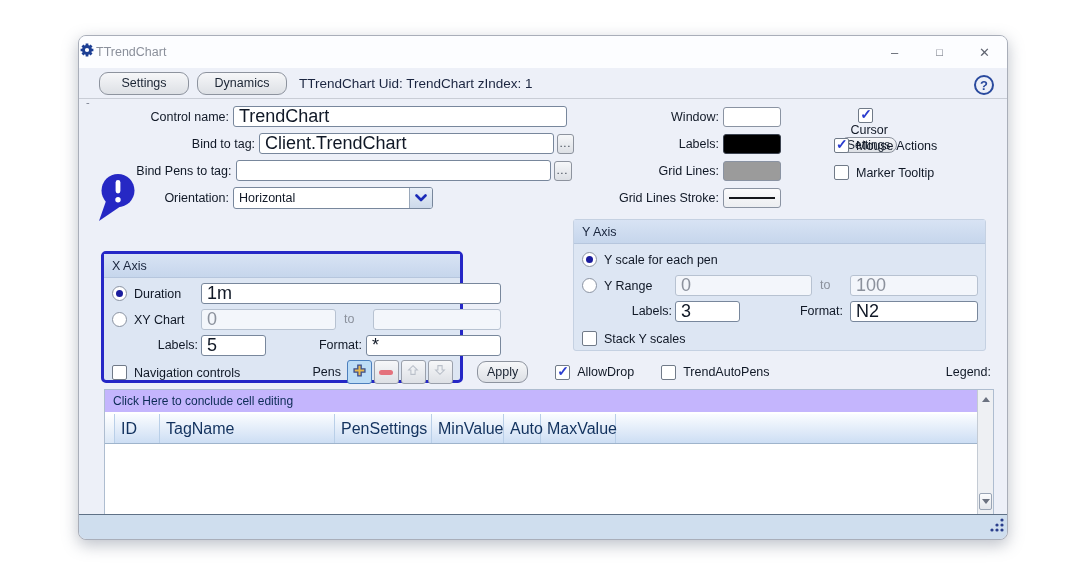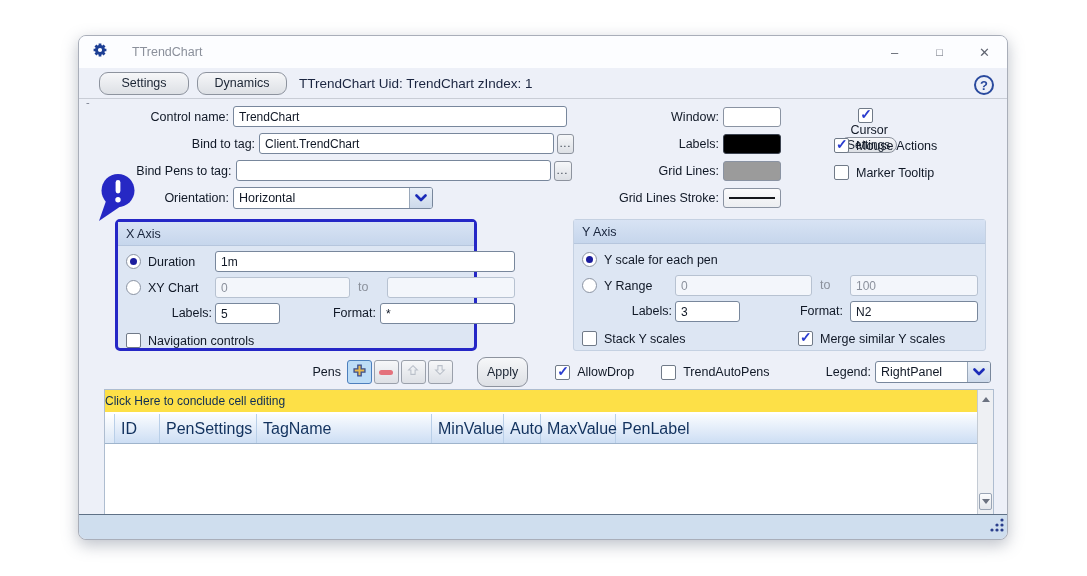--- a/index.html
+++ b/index.html
@@ -10,21 +10,21 @@
   .win {
     position:absolute; left:78px; top:35px; width:930px; height:505px;
     background:#edf0f8; border:1px solid #a9aeb9; border-radius:8px;
     box-shadow:0 5px 16px rgba(90,100,120,.40);
     overflow:hidden;
   }
   .titlebar {
     position:absolute; left:0; top:0; right:0; height:32px;
     background:#fcfdff; display:flex; align-items:center;
   }
-  .title-left { display:flex; align-items:center; gap:24px; padding-left:13px; }
+  .title-left { display:flex; align-items:center; gap:1px; }
   .app-title { font-size:12.5px; color:#8b909b; }
   .win-btns { margin-left:auto; display:flex; height:100%; }
   .win-btn { width:45px; height:100%; display:flex; align-items:center; justify-content:center;
              font-size:13px; color:#5f6470; cursor:default; }
   .win-btn.max { font-size:11px; }
 
   .tabstrip { position:absolute; left:0; top:32px; right:0; height:31px; background:#edf0f8;
               border-bottom:1px solid #c9cdd6; display:flex; align-items:center; }
   .btn {
     background:linear-gradient(#f6f7f9,#dde0e5); border:1px solid #8d939e; border-radius:9px;
@@ -36,21 +36,21 @@
   .dlg-title { margin-left:12px; font-size:13.5px; color:#1b2540; }
   .help { position:absolute; right:13px; top:39px; width:20px; height:20px; border:2px solid #2a4a9e;
           border-radius:50%; color:#2a4a9e; font-size:13px; font-weight:bold;
           display:flex; align-items:center; justify-content:center; }
   .stray { position:absolute; left:7px; top:60px; font-size:11px; color:#7a8090; }
 
   
   .row { position:absolute; height:21px; display:flex; align-items:center; }
   .flabel { font-size:12.5px; color:#101826; text-align:right; }
   .tbox { height:21px; background:#fff; border:1px solid #78879c; border-radius:3px;
-          font-size:12px; color:#101826; padding:0 5px; font-family:"Liberation Sans",sans-serif; }
+          font-size:18px; color:#101826; padding:0 5px; font-family:"Liberation Sans",sans-serif; }
   .tbox.dis { background:#f3f6fb; border-color:#b7c2d1; color:#8b919c; }
   .browse { width:18px; height:20px; margin-left:3px; font-size:10px; letter-spacing:1px;
             border-radius:3px; }
   .combo { display:flex; height:22px; border:1px solid #78879c; border-radius:3px; background:#fff;
            overflow:hidden; align-items:stretch; }
   .combo .val { flex:1; font-size:12.5px; color:#101826; display:flex; align-items:center; padding-left:5px; }
   .combo .dd { width:23px; background:linear-gradient(#e9eff7,#ccd9ea); border-left:1px solid #9aa8ba;
                display:flex; align-items:center; justify-content:center; }
 
   .swatch { width:58px; height:20px; border:1px solid #8a93a2; border-radius:3px; }
@@ -81,22 +81,22 @@
   
   .tool-btn { width:25px; height:24px; border:1px solid #9aa0ab; border-radius:3px;
               background:linear-gradient(#f6f7f9,#dde0e5); display:flex; align-items:center; justify-content:center; }
   .tool-btn.sel { background:#bcdcf6; border-color:#4c7fbd; }
   .minus-bar { width:14px; height:5px; border-radius:2.5px; background:#e4717c; }
 
   
   .grid-wrap { position:absolute; left:25px; top:353px; width:890px; height:126px;
                border:1px solid #aebdd0; background:#fff; display:flex; }
   .grid-main { flex:1; display:flex; flex-direction:column; }
-  .grid-banner { height:24px; background:#fde047; border-bottom:2px solid #ffffff;
-                 font-size:12px; color:#0d2c55; display:flex; align-items:center; padding-left:0; }
+  .grid-banner { height:24px; background:#c4b5fd; border-bottom:2px solid #ffffff;
+                 font-size:12px; color:#0d2c55; display:flex; align-items:center; padding-left:8px; }
   .grid-head { height:30px; display:flex; background:linear-gradient(#fafcff,#cddef4);
                border-bottom:1px solid #9fb4cc; }
   .gh-cell { border-right:1px solid #b9cfe8; font-size:16px; color:#12325e;
              display:flex; align-items:center; padding-left:6px; }
   .gh-strip { width:10px; border-right:1px solid #b9cfe8; background:linear-gradient(#ffffff,#dbe7f6); }
   .c-id{width:45px;} .c-tag{width:175px;} .c-pen{width:97px;} .c-min{width:72px;}
   .c-auto{width:37px;} .c-max{width:75px;} .c-lbl{flex:1; border-right:none;}
   .grid-body { flex:1; background:#ffffff; }
 
   .vscroll { width:16px; background:#eef0f3; border-left:1px solid #c4cbd4; position:relative; }
@@ -213,21 +213,21 @@
 
     <div class="balloon">
       <svg width="42" height="52" viewBox="0 0 42 52">
         <circle cx="21" cy="17.5" r="16.5" fill="#2628c4"></circle>
         <path d="M9 28 L2 48 L24 33 Z" fill="#2628c4"></path>
         <rect x="18.6" y="7" width="4.8" height="13.5" rx="2.4" fill="#ffffff"></rect>
         <circle cx="21" cy="26.8" r="2.7" fill="#ffffff"></circle>
       </svg>
     </div>
 
-    <div class="group hl" style="left:36px;width:362px;">
+    <div class="group hl" style="left:22px;width:362px;margin-top:32px;">
       <div class="ghdr">X Axis</div>
       <div class="gx" style="left:8px;top:29px;">
         <span class="radio on"></span>
         <span class="cblabel">Duration</span>
       </div>
       <input class="tbox" style="position: absolute; left: 97px; top: 29px; width: 300px;" value="1m">
       <div class="gx" style="left:8px;top:55px;">
         <span class="radio"></span>
         <span class="cblabel">XY Chart</span>
       </div>
@@ -258,24 +258,20 @@
       <span class="flabel" style="position:absolute;left:246px;top:58px;color:#8b919c;">to</span>
       <input class="tbox dis" style="position: absolute; left: 276px; top: 55px; width: 128px;" value="100">
       <span class="flabel" style="position:absolute;left:8px;top:84px;width:90px;">Labels:</span>
       <input class="tbox" style="position: absolute; left: 101px; top: 81px; width: 65px;" value="3">
       <span class="flabel" style="position:absolute;left:196px;top:84px;width:73px;">Format:</span>
       <input class="tbox" style="position: absolute; left: 276px; top: 81px; width: 128px;" value="N2">
       <div class="gx" style="left:8px;top:108px;">
         <span class="cb"></span>
         <span class="cblabel">Stack Y scales</span>
       </div>
-      <div class="gx" style="left:224px;top:108px;">
-        <span class="cb checked"></span>
-        <span class="cblabel">Merge similar Y scales</span>
-      </div>
     </div>
 
     <div class="row" style="left:12px;top:324px;height:24px;width:900px;justify-content:center;">
       <span class="flabel">Pens</span>
       <span class="tool-btn sel" style="margin-left:6px;">
         <span>
           <svg width="15" height="15" viewBox="0 0 16 16">
               <path d="M6.2 2.2 H9.8 V6.2 H13.8 V9.8 H9.8 V13.8 H6.2 V9.8 H2.2 V6.2 H6.2 Z" fill="#e7b94f" stroke="#3a4f8f" stroke-width="1.4"></path>
             </svg>
         </span>
@@ -290,50 +286,41 @@
             </svg>
         </span>
       </span>
       <span class="tool-btn" style="margin-left:2px;">
         <span>
           <svg width="14" height="14" viewBox="0 0 16 16" style="transform:rotate(180deg)">
               <path d="M8 3 L13 8 H10.4 V13 H5.6 V8 H3 Z" fill="#eef0f3" stroke="#b9bfc9" stroke-width="1.2"></path>
             </svg>
         </span>
       </span>
-      <span class="btn" style="margin-left:24px;height:30px;padding:0 9px;">Apply</span>
+      <span class="btn" style="margin-left:24px;height:22px;padding:0 9px;">Apply</span>
       <span class="cb checked" style="margin-left:27px;"></span>
       <span class="cblabel">AllowDrop</span>
       <span class="cb" style="margin-left:27px;"></span>
       <span class="cblabel">TrendAutoPens</span>
     </div>
     <div class="row" style="left:720px;top:324px;height:24px;width:192px;justify-content:flex-end;">
       <span class="flabel">Legend:</span>
-      <div class="combo" style="margin-left:4px;width:116px;">
-        <span class="val">RightPanel</span>
-        <span class="dd">
-          <svg width="12" height="8" viewBox="0 0 12 8">
-              <path d="M1.5 1.5 L6 6 L10.5 1.5" fill="none" stroke="#1b2bb8" stroke-width="2.6" stroke-linecap="round" stroke-linejoin="round"></path>
-            </svg>
-        </span>
-      </div>
     </div>
 
     <div class="grid-wrap">
       <div class="grid-main">
         <div class="grid-banner">Click Here to conclude cell editing</div>
         <div class="grid-head">
           <div class="gh-strip"></div>
           <div class="gh-cell c-id">ID</div>
+          <div class="gh-cell c-tag">TagName</div>
           <div class="gh-cell c-pen">PenSettings</div>
-          <div class="gh-cell c-tag">TagName</div>
           <div class="gh-cell c-min">MinValue</div>
           <div class="gh-cell c-auto">Auto</div>
           <div class="gh-cell c-max">MaxValue</div>
-          <div class="gh-cell c-lbl">PenLabel</div>
         </div>
         <div class="grid-body"></div>
       </div>
       <div class="vscroll">
         <div class="sb-up">
             <span class="tri-up"></span>
           </div>
         <div class="sb-down">
             <span class="tri-down"></span>
           </div>

